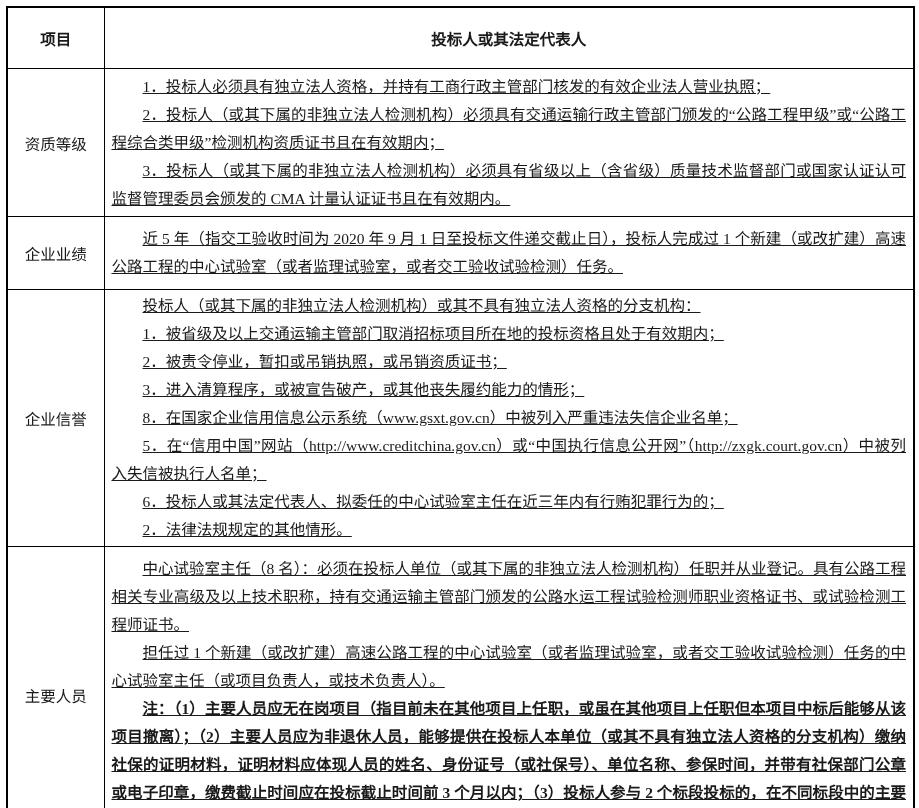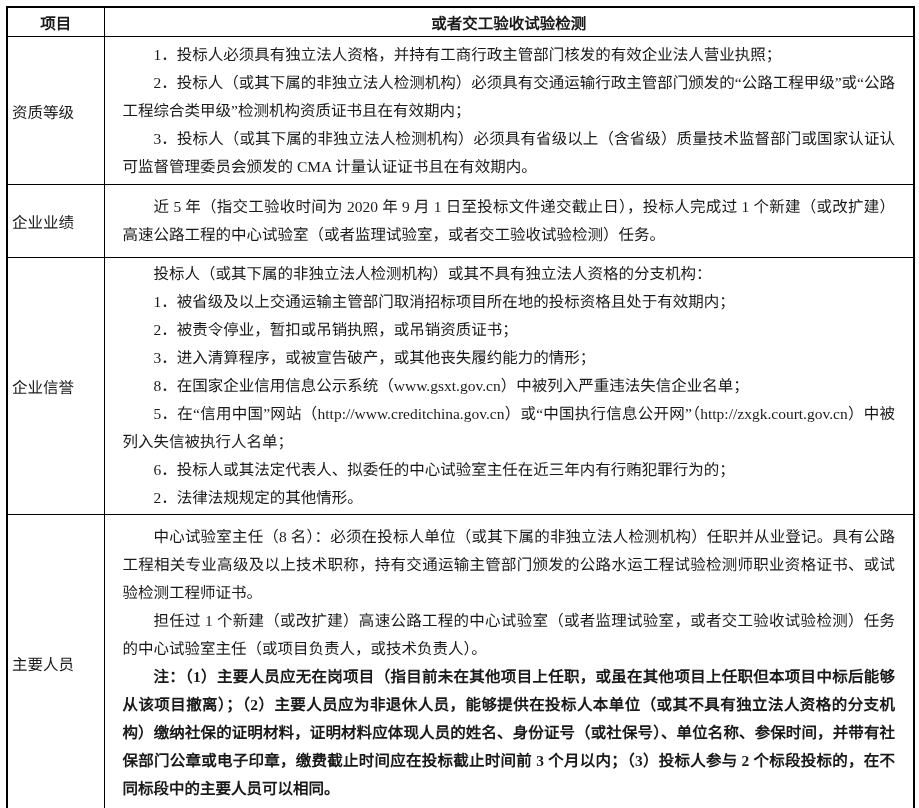--- a/index.html
+++ b/index.html
@@ -37,31 +37,33 @@
   col.col-label { width: 97px; }
   tr.header-row { height: 27px; }
   tr.row-0 { height: 148px; }
   tr.row-1 { height: 73px; }
   tr.row-2 { height: 250px; }
   tr.row-3 { height: 298px; }
   .qual-table th {
     font-weight: bold;
     text-align: center;
     vertical-align: middle;
-    padding: 3px 4px;
+    padding: 19px 4px;
   }
   td.label-cell {
+    text-align: center;
     vertical-align: middle;
     padding: 0 4px;
   }
   td.content-cell {
     vertical-align: middle;
-    padding: 2px 18px;
+    padding: 2px 7px;
     text-align: justify;
     line-height: 28px;
+    text-decoration: underline;
   }
   td.content-cell p {
     margin: 0;
     text-indent: 2em;
     word-break: break-all;
   }
   td.content-cell p.bold {
     font-weight: bold;
   }
 </style>
@@ -70,21 +72,21 @@
 
 <div class="page">
   <table class="qual-table">
     <colgroup>
       <col class="col-label">
       <col class="col-content">
     </colgroup>
     <thead>
       <tr class="header-row">
         <th>项目</th>
-        <th>或者交工验收试验检测</th>
+        <th>投标人或其法定代表人</th>
       </tr>
     </thead>
     <tbody>
       <tr class="row-0">
         <td class="label-cell">资质等级</td>
         <td class="content-cell">
           <p>1．投标人必须具有独立法人资格，并持有工商行政主管部门核发的有效企业法人营业执照；</p>
           <p>2．投标人（或其下属的非独立法人检测机构）必须具有交通运输行政主管部门颁发的“公路工程甲级”或“公路工程综合类甲级”检测机构资质证书且在有效期内；</p>
           <p>3．投标人（或其下属的非独立法人检测机构）必须具有省级以上（含省级）质量技术监督部门或国家认证认可监督管理委员会颁发的 CMA 计量认证证书且在有效期内。</p>
         </td>

